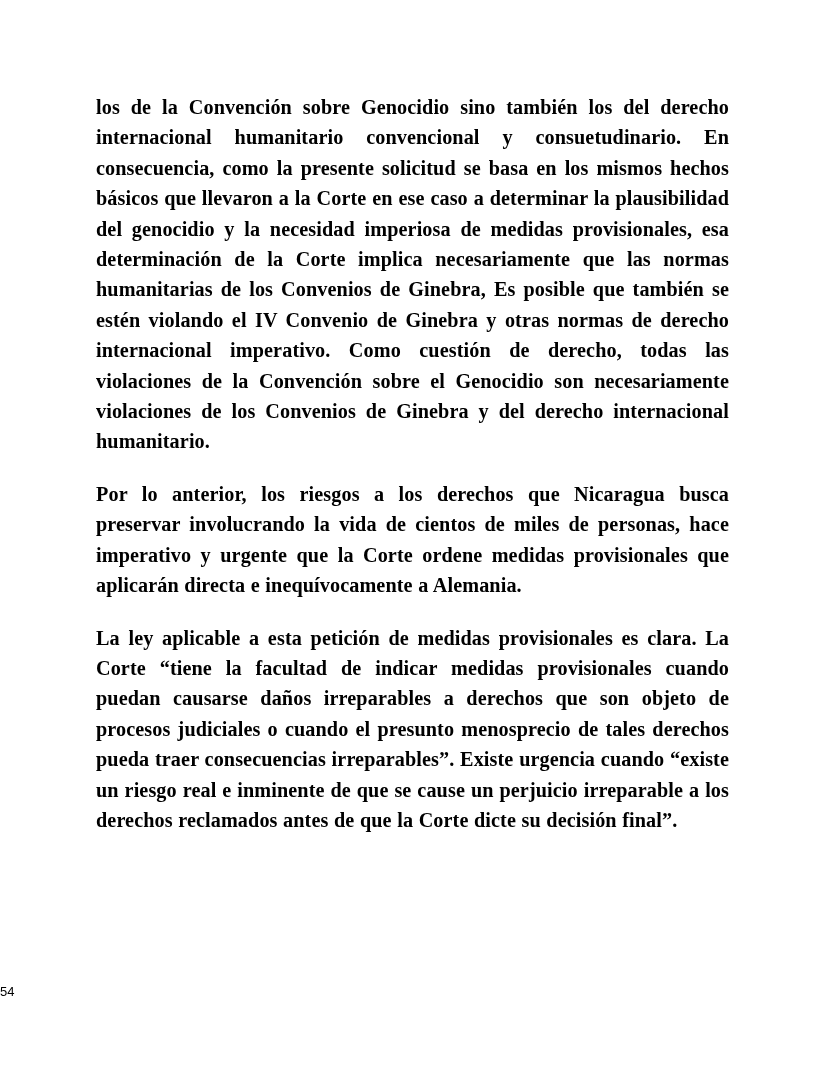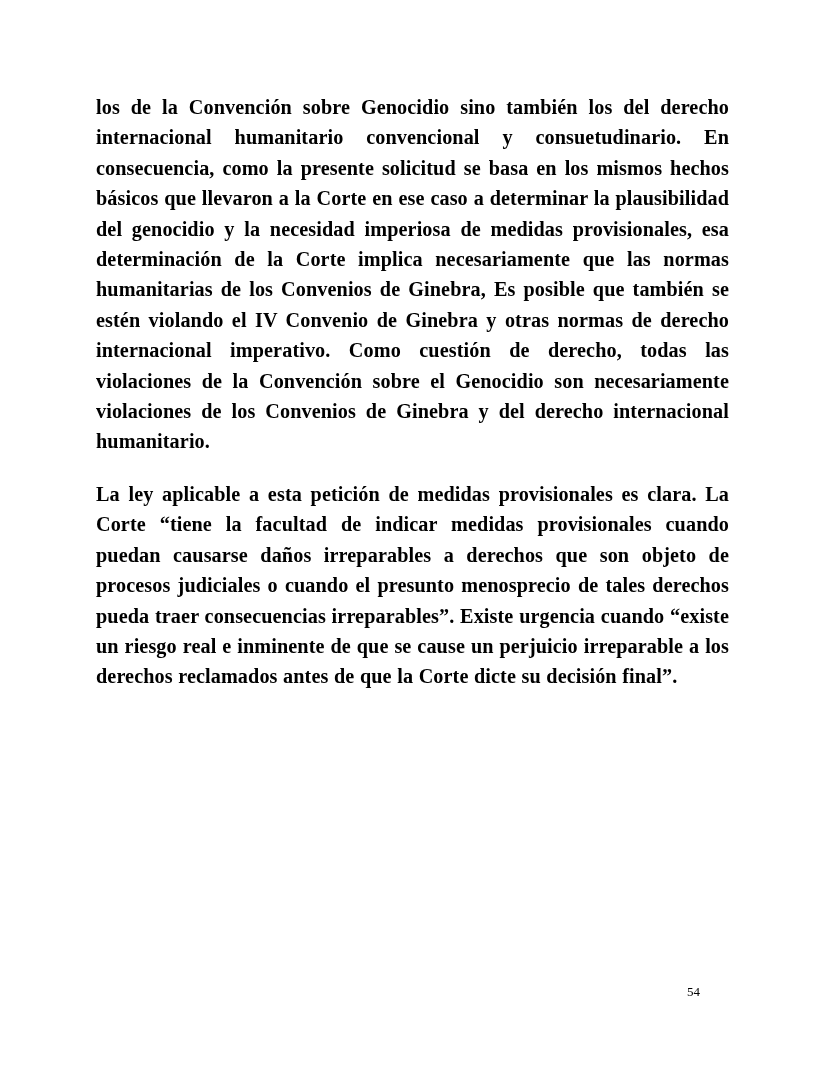--- a/index.html
+++ b/index.html
@@ -37,28 +37,29 @@
     word-spacing: 0.4px;
   }
   p.para:last-child {
     margin-bottom: 4px;
   }
   .page-number {
     position: absolute;
     left: 0;
     right: 0;
     top: 984px;
-    text-align: right;
+    text-align: left;
     font-size: 13px;
     font-weight: normal;
-    font-family: Liberation Serif, serif;
+    font-family: Liberation Sans, sans-serif;
   }
 </style>
 </head>
 <body>
 
 <div class="page">
   <div class="doc-body">
     <p class="para">los de la Convención sobre Genocidio sino también los del derecho internacional humanitario convencional y consuetudinario. En consecuencia, como la presente solicitud se basa en los mismos hechos básicos que llevaron a la Corte en ese caso a determinar la plausibilidad del genocidio y la necesidad imperiosa de medidas provisionales, esa determinación de la Corte implica necesariamente que las normas humanitarias de los Convenios de Ginebra, Es posible que también se estén violando el IV Convenio de Ginebra y otras normas de derecho internacional imperativo. Como cuestión de derecho, todas las violaciones de la Convención sobre el Genocidio son necesariamente violaciones de los Convenios de Ginebra y del derecho internacional humanitario.</p>
+    <p class="para">Por lo anterior, los riesgos a los derechos que Nicaragua busca preservar involucrando la vida de cientos de miles de personas, hace imperativo y urgente que la Corte ordene medidas provisionales que aplicarán directa e inequívocamente a Alemania.</p>
     <p class="para">La ley aplicable a esta petición de medidas provisionales es clara. La Corte “tiene la facultad de indicar medidas provisionales cuando puedan causarse daños irreparables a derechos que son objeto de procesos judiciales o cuando el presunto menosprecio de tales derechos pueda traer consecuencias irreparables”. Existe urgencia cuando “existe un riesgo real e inminente de que se cause un perjuicio irreparable a los derechos reclamados antes de que la Corte dicte su decisión final”.</p>
   </div>
   <div class="page-number">54</div>
 </div>
 
 </body></html>

